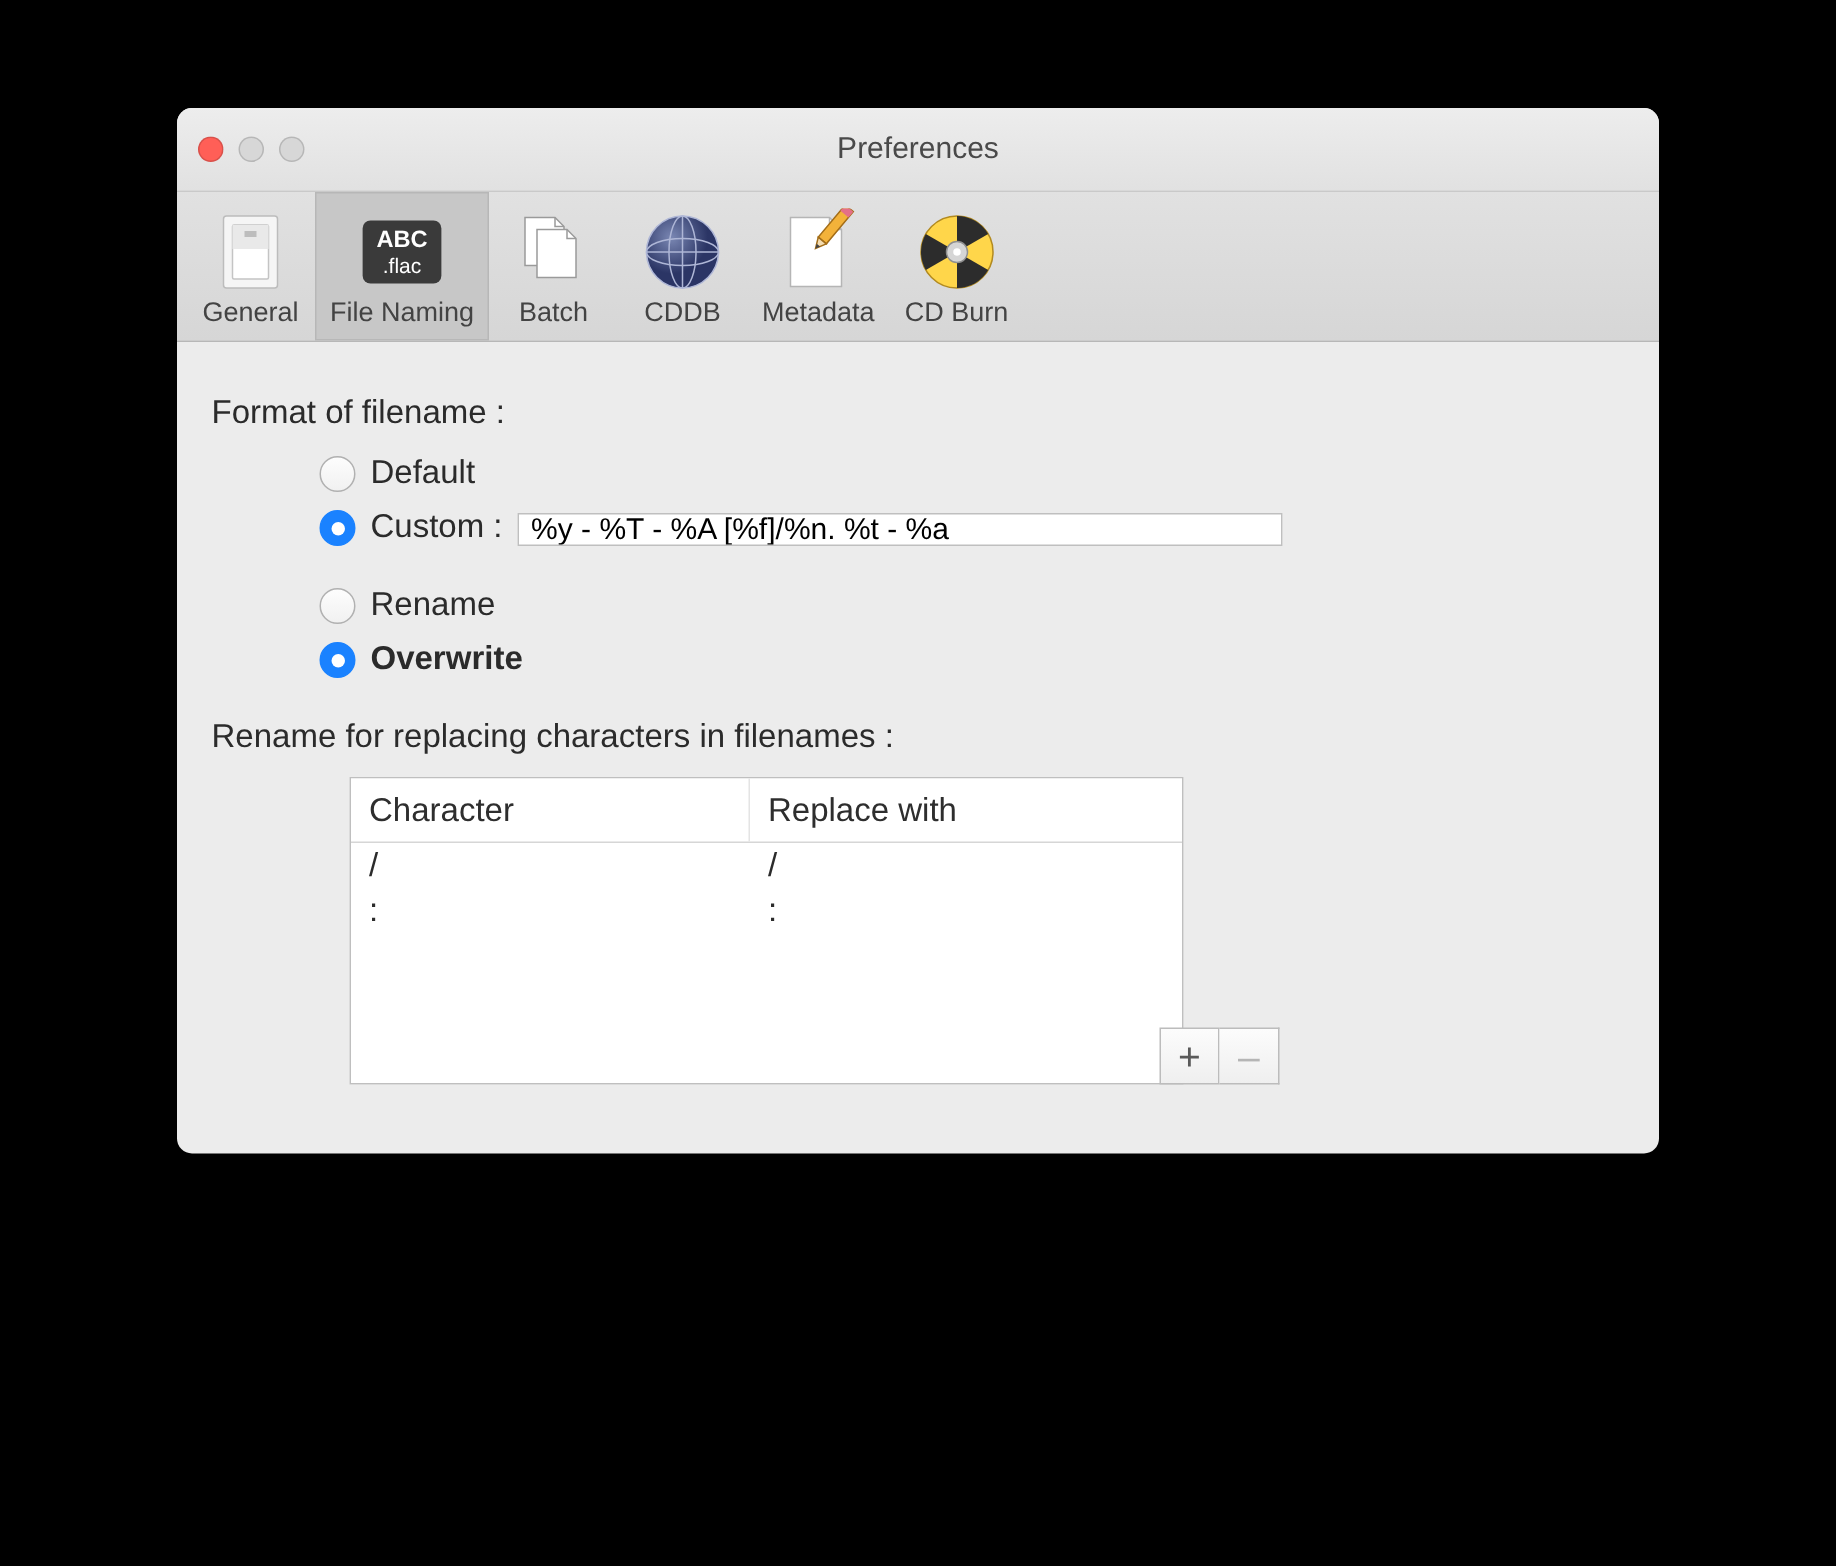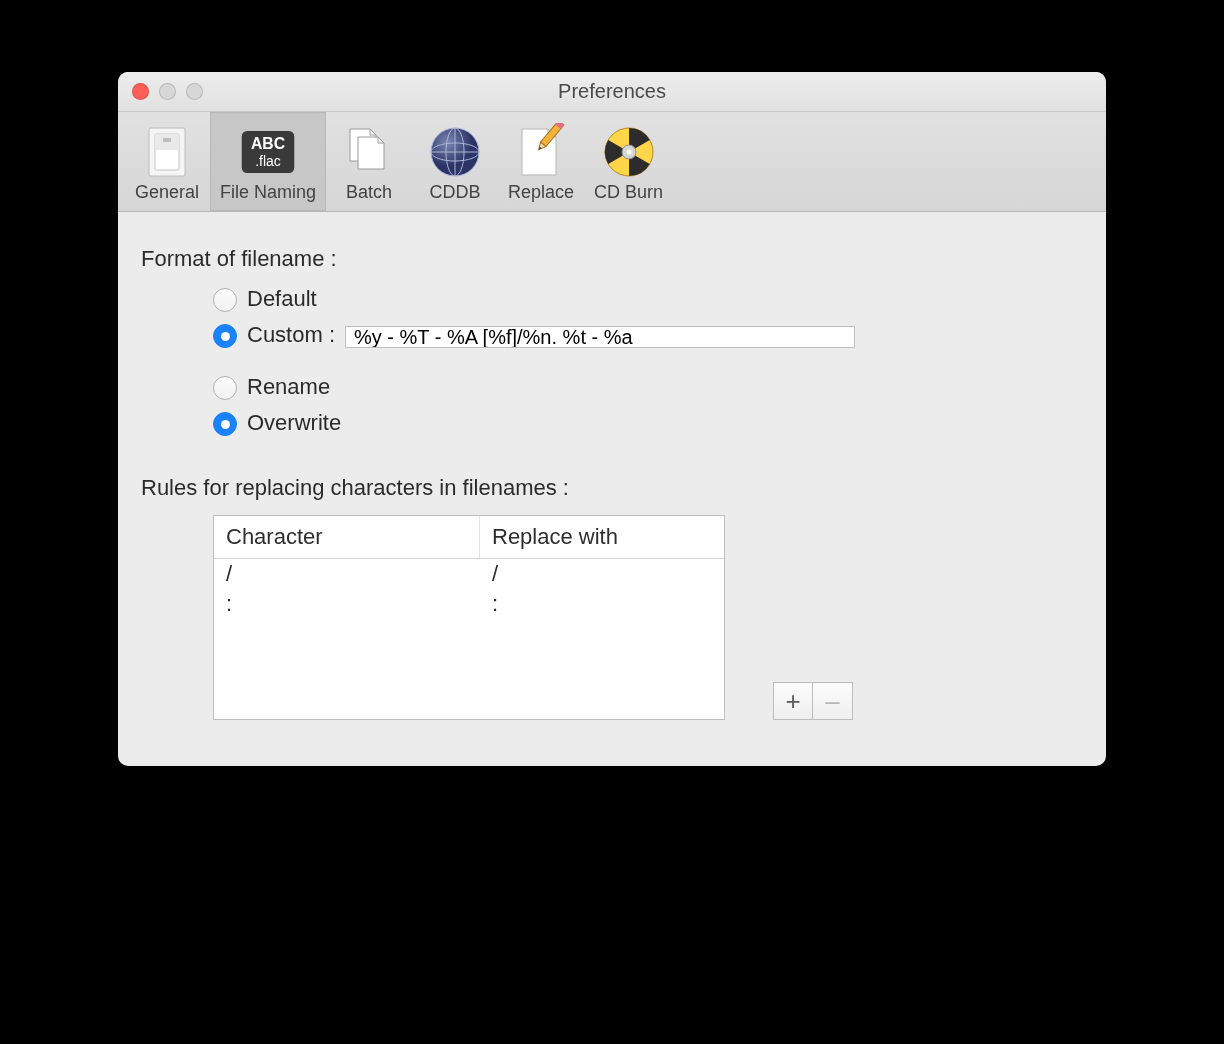--- a/index.html
+++ b/index.html
@@ -16,21 +16,21 @@
     padding-top: 72px;
   }
   .window {
     width: 988px;
     background: #ececec;
     border-radius: 10px;
     box-shadow: 0 30px 80px rgba(0,0,0,.55), 0 0 0 1px rgba(0,0,0,.15);
     overflow: hidden;
   }
   .titlebar {
-    height: 40px;
+    height: 56px;
     background: linear-gradient(#ededed,#e1e1e1);
     border-bottom: 1px solid #c9c9c9;
     position: relative;
     display: flex;
     align-items: center;
     justify-content: center;
   }
   .traffic {
     position: absolute;
     left: 14px; top: 0; bottom: 0;
@@ -97,22 +97,22 @@
     flex: 1;
     max-width: 510px;
     height: 22px;
     border: 1px solid #bfbfbf;
     background: #fff;
     font-family: inherit;
     font-size: 20px;
     padding: 2px 8px;
   }
   .table {
-    width: 512px;
-    margin-left: 72px;
+    width: 556px;
+    margin-left: 92px;
     border: 1px solid #bfbfbf;
     background: #fff;
   }
   .thead {
     display: flex;
     border-bottom: 1px solid #d6d6d6;
     background: #fff;
   }
   .th {
     padding: 8px 12px;
@@ -216,21 +216,21 @@
           <path d="M6 6 h26 l8 8 v38 h-34 z" fill="#fff" stroke="#b5b5b5"></path>
           <path d="M32 6 v8 h8" fill="none" stroke="#b5b5b5"></path>
           <g transform="rotate(40 34 14)">
             <rect x="30" y="-4" width="7" height="28" fill="#f3b23a" stroke="#a36d18"></rect>
             <rect x="30" y="-4" width="7" height="5" fill="#e46f88"></rect>
             <polygon points="30,24 37,24 33.5,31" fill="#f4dcb0" stroke="#a36d18"></polygon>
             <polygon points="32,28 35,28 33.5,31" fill="#444"></polygon>
           </g>
         </svg>
       </div>
-      <span>Replace</span>
+      <span>Metadata</span>
     </div>
     <div class="toolbtn">
       <div class="icon">
         <svg width="52" height="52" viewBox="0 0 52 52">
           <circle cx="26" cy="26" r="24" fill="#ffd64a" stroke="#b28a1f"></circle>
           <g>
             <path d="M26 2 A24 24 0 0 1 46.78 14 L26 26 Z" fill="#2c2c2c"></path>
             <path d="M46.78 38 A24 24 0 0 1 26 50 L26 26 Z" fill="#2c2c2c"></path>
             <path d="M5.22 38 A24 24 0 0 1 5.22 14 L26 26 Z" fill="#2c2c2c"></path>
           </g>
@@ -254,28 +254,28 @@
       <span>Custom :</span>
       <input class="custom-input" value="%y - %T - %A [%f]/%n. %t - %a" style="">
     </div>
 
     <div class="gap"></div>
 
     <div class="radio-row">
       <div class="radio"></div>
       <span>Rename</span>
     </div>
-    <div class="radio-row" style="margin-bottom:13px;">
+    <div class="radio-row" style="margin-bottom:0;font-weight:bold;">
       <div class="radio checked"></div>
       <span>Overwrite</span>
     </div>
 
     <div class="gap"></div>
 
-    <div class="section-label">Rules for replacing characters in filenames :</div>
+    <div class="section-label">Rename for replacing characters in filenames :</div>
     <div class="table">
       <div class="thead">
         <div class="th">Character</div>
         <div class="th">Replace with</div>
       </div>
       <div class="tbody">
         <div class="trow">
           <div class="td">/</div>
           <div class="td">/</div>
         </div>

